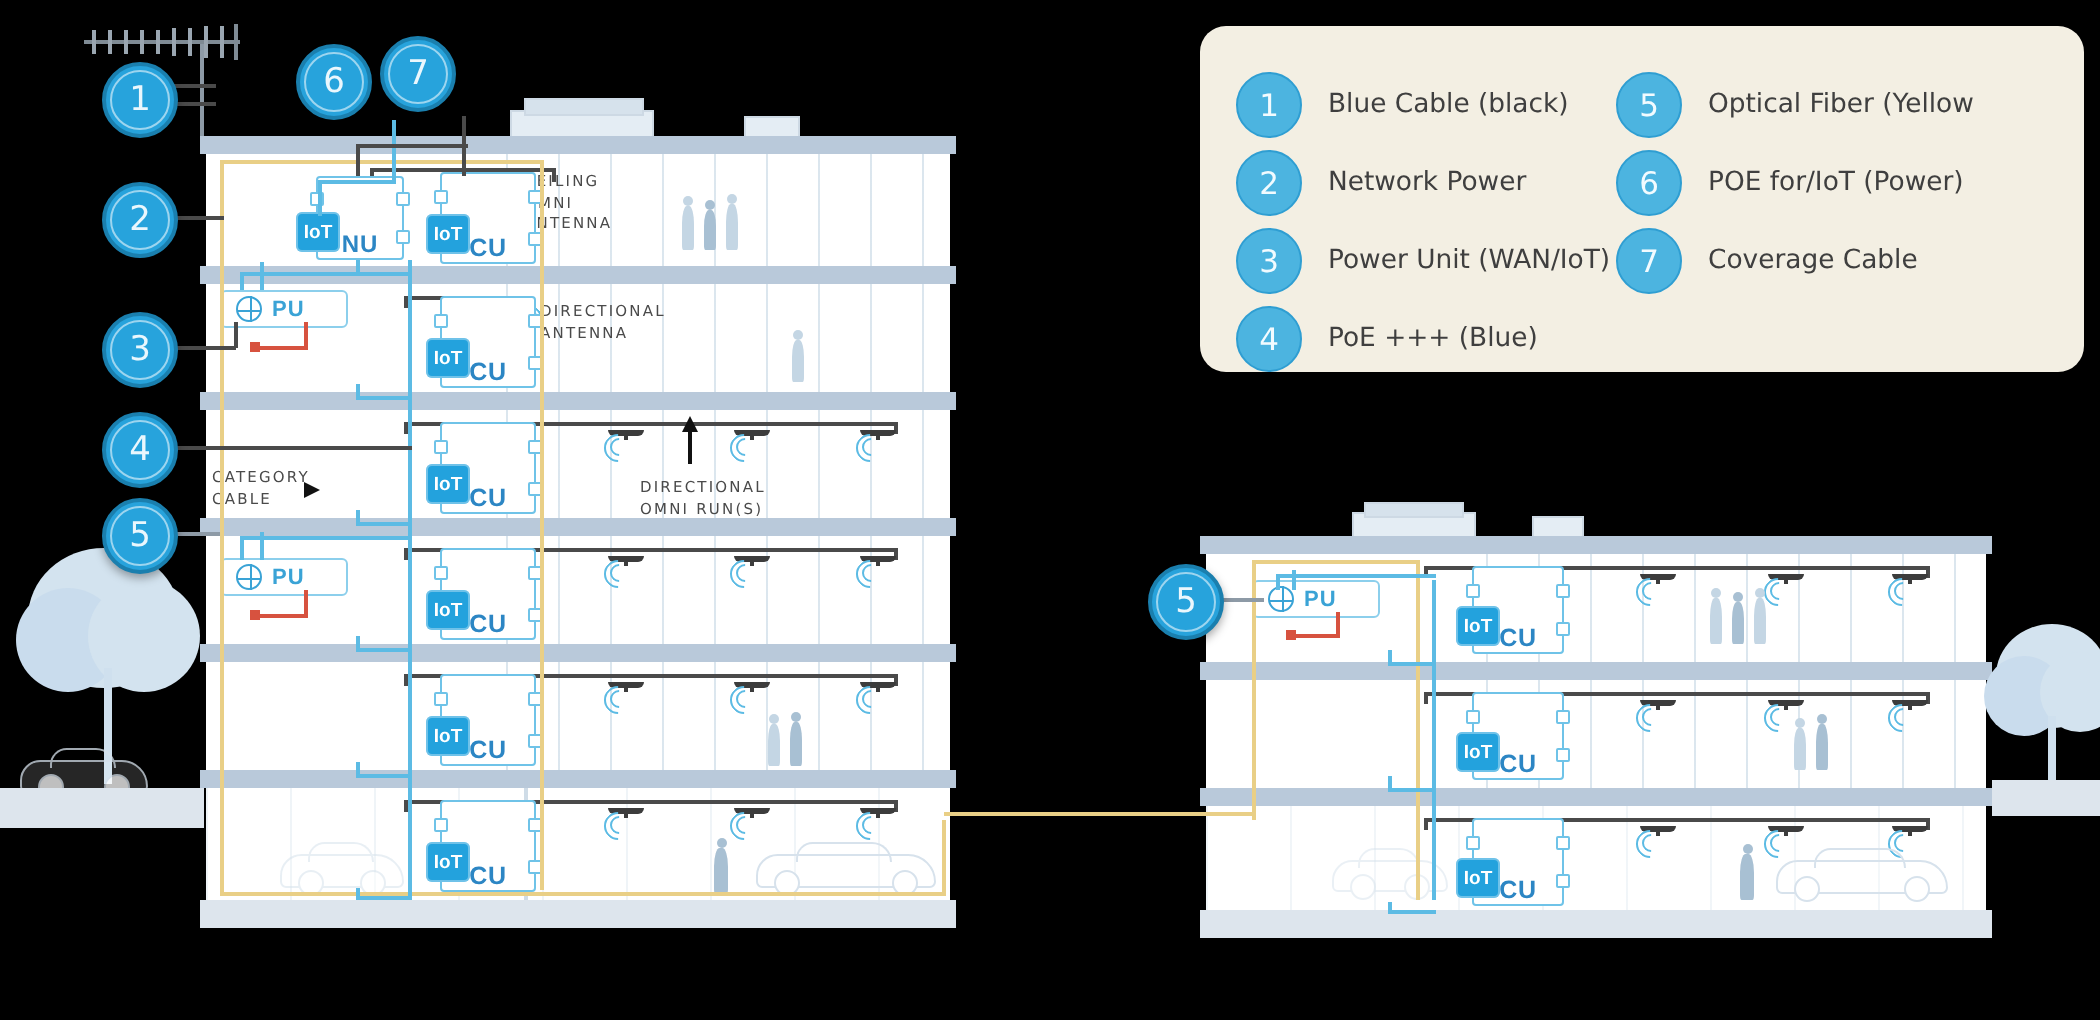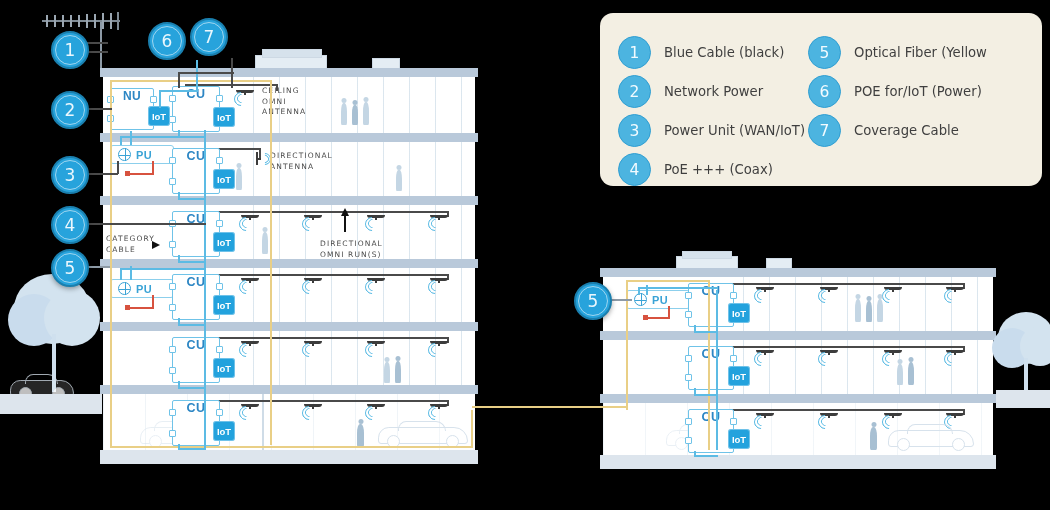--- a/index.html
+++ b/index.html
@@ -29,21 +29,21 @@
      background-image:repeating-linear-gradient(to right,
         rgba(176,200,218,.45) 0 1px, rgba(0,0,0,0) 1px 26px);}
   .mull-wide{background-image:repeating-linear-gradient(to right,
         rgba(176,200,218,.40) 0 1px, rgba(0,0,0,0) 1px 42px);}
 
   
   .unitbox{
     position:absolute;background:#ffffff;
     border:1.6px solid #6fc3e8;border-radius:2px;
     color:#2c86c4;font-weight:700;letter-spacing:.4px;
-    display:flex;align-items:flex-start;justify-content:center;
+    display:flex;align-items:flex-end;justify-content:center;margin-left:48px;
   }
   .unitbox .lbl{pointer-events:none;}
   
   .unitbox::before,.unitbox::after{
     content:"";position:absolute;width:5px;height:5px;
     background:#ffffff;border:1.4px solid #6fc3e8;border-radius:1px;
   }
   .unitbox::before{left:-4px;top:18%;}
   .unitbox::after{left:-4px;bottom:18%;}
   .nub{position:absolute;width:5px;height:5px;background:#fff;
@@ -819,21 +819,21 @@
       <div class="lg-item">
         <div class="lg-num">
           <span>3</span>
         </div>
         <div class="lg-txt">Power Unit (WAN/IoT)</div>
       </div>
       <div class="lg-item">
         <div class="lg-num">
           <span>4</span>
         </div>
-        <div class="lg-txt">PoE +++ (Coax)</div>
+        <div class="lg-txt">PoE +++ (Blue)</div>
       </div>
     </div>
 
     <div class="lg-col" style="left:208px;">
       <div class="lg-item">
         <div class="lg-num">
           <span>5</span>
         </div>
         <div class="lg-txt">Optical Fiber (Yellow</div>
       </div>

